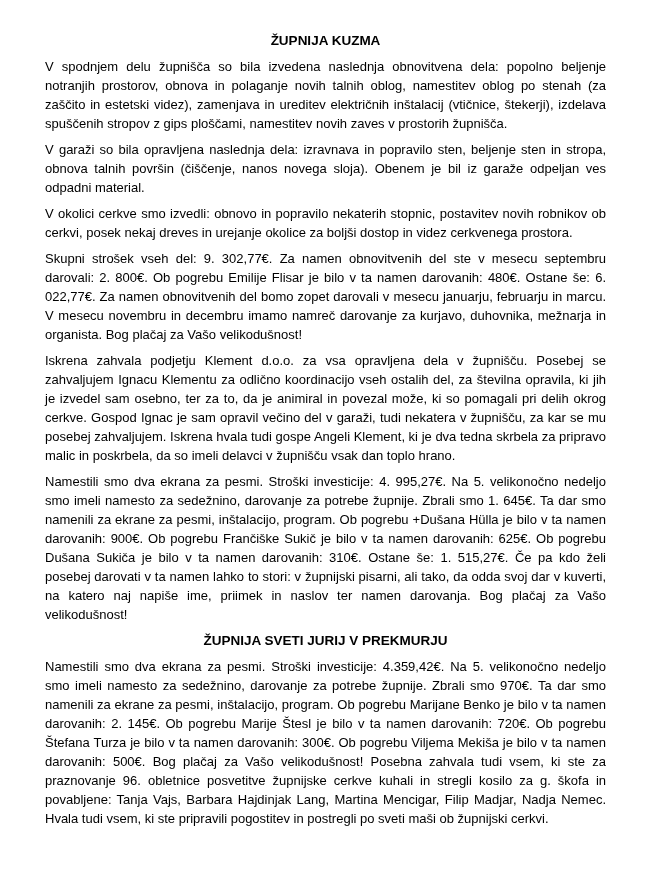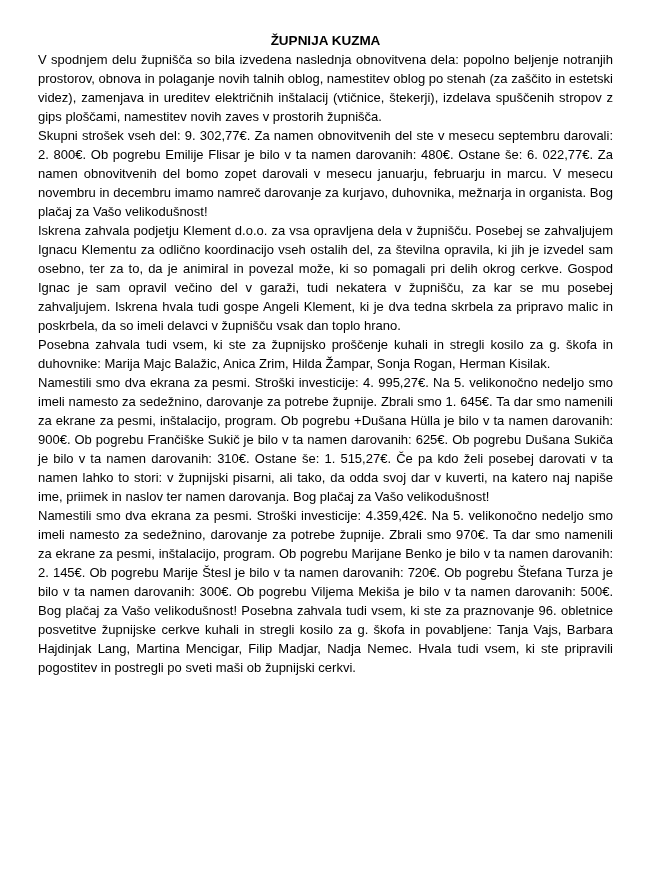--- a/index.html
+++ b/index.html
@@ -20,47 +20,49 @@
       overflow: hidden;
     }
     .section-heading {
       margin: 0;
       font-size: 13.5px;
       font-weight: bold;
       text-align: center;
       line-height: 19px;
     }
     .para {
-      margin: 0;
+      margin: 7px;
       text-align: justify;
       text-justify: inter-word;
     }
     .company-italic {
     }
   </style>
 </head>
 <body>
 
 <div class="page">
 
   <h1 class="section-heading">ŽUPNIJA KUZMA</h1>
 
   <p class="para">V spodnjem delu župnišča so bila izvedena naslednja obnovitvena dela: popolno beljenje notranjih prostorov, obnova in polaganje novih talnih oblog, namestitev oblog po stenah (za zaščito in estetski videz), zamenjava in ureditev električnih inštalacij (vtičnice, štekerji), izdelava spuščenih stropov z gips ploščami, namestitev novih zaves v prostorih župnišča.</p>
 
+  <p class="para">V garaži so bila opravljena naslednja dela: izravnava in popravilo sten, beljenje sten in stropa, obnova talnih površin (čiščenje, nanos novega sloja). Obenem je bil iz garaže odpeljan ves odpadni material.</p>
 
+  <p class="para">V okolici cerkve smo izvedli: obnovo in popravilo nekaterih stopnic, postavitev novih robnikov ob cerkvi, posek nekaj dreves in urejanje okolice za boljši dostop in videz cerkvenega prostora.</p>
 
   <p class="para">Skupni strošek vseh del: 9. 302,77€. Za namen obnovitvenih del ste v mesecu septembru darovali: 2. 800€. Ob pogrebu Emilije Flisar je bilo v ta namen darovanih: 480€. Ostane še: 6. 022,77€. Za namen obnovitvenih del bomo zopet darovali v mesecu januarju, februarju in marcu. V mesecu novembru in decembru imamo namreč darovanje za kurjavo, duhovnika, mežnarja in organista. Bog plačaj za Vašo velikodušnost!</p>
 
   <p class="para">
     <span>Iskrena zahvala podjetju </span><span class="company-italic">Klement d.o.o.</span><span> za vsa opravljena dela v župnišču. Posebej se zahvaljujem Ignacu Klementu za odlično koordinacijo vseh ostalih del, za številna opravila, ki jih je izvedel sam osebno, ter za to, da je animiral in povezal može, ki so pomagali pri delih okrog cerkve. Gospod Ignac je sam opravil večino del v garaži, tudi nekatera v župnišču, za kar se mu posebej zahvaljujem. Iskrena hvala tudi gospe Angeli Klement, ki je dva tedna skrbela za pripravo malic in poskrbela, da so imeli delavci v župnišču vsak dan toplo hrano.</span>
   </p>
 
 
-  <p class="para">Posebna zahvala tudi vsem, ki ste za župnijsko proščenje kuhali in stregli kosilo za g. škofa in duhovnike: Marija Majc Balažic, Anica Zrim, Hilda Žampar, Sonja Rogan, Herman Kisilak.</p>
 
 
 
   <p class="para">Namestili smo dva ekrana za pesmi. Stroški investicije: 4. 995,27€. Na 5. velikonočno nedeljo smo imeli namesto za sedežnino, darovanje za potrebe župnije. Zbrali smo 1. 645€. Ta dar smo namenili za ekrane za pesmi, inštalacijo, program. Ob pogrebu +Dušana Hülla je bilo v ta namen darovanih: 900€. Ob pogrebu Frančiške Sukič je bilo v ta namen darovanih: 625€. Ob pogrebu Dušana Sukiča je bilo v ta namen darovanih: 310€. Ostane še: 1. 515,27€. Če pa kdo želi posebej darovati v ta namen lahko to stori: v župnijski pisarni, ali tako, da odda svoj dar v kuverti, na katero naj napiše ime, priimek in naslov ter namen darovanja. Bog plačaj za Vašo velikodušnost!</p>
 
+  <h1 class="section-heading">ŽUPNIJA SVETI JURIJ V PREKMURJU</h1>
 
   <p class="para">Namestili smo dva ekrana za pesmi. Stroški investicije: 4.359,42€. Na 5. velikonočno nedeljo smo imeli namesto za sedežnino, darovanje za potrebe župnije. Zbrali smo 970€. Ta dar smo namenili za ekrane za pesmi, inštalacijo, program. Ob pogrebu Marijane Benko je bilo v ta namen darovanih: 2. 145€. Ob pogrebu Marije Štesl je bilo v ta namen darovanih: 720€. Ob pogrebu Štefana Turza je bilo v ta namen darovanih: 300€. Ob pogrebu Viljema Mekiša je bilo v ta namen darovanih: 500€. Bog plačaj za Vašo velikodušnost! Posebna zahvala tudi vsem, ki ste za praznovanje 96. obletnice posvetitve župnijske cerkve kuhali in stregli kosilo za g. škofa in povabljene: Tanja Vajs, Barbara Hajdinjak Lang, Martina Mencigar, Filip Madjar, Nadja Nemec. Hvala tudi vsem, ki ste pripravili pogostitev in postregli po sveti maši ob župnijski cerkvi.</p>
 
 </div>
 
 </body></html>

